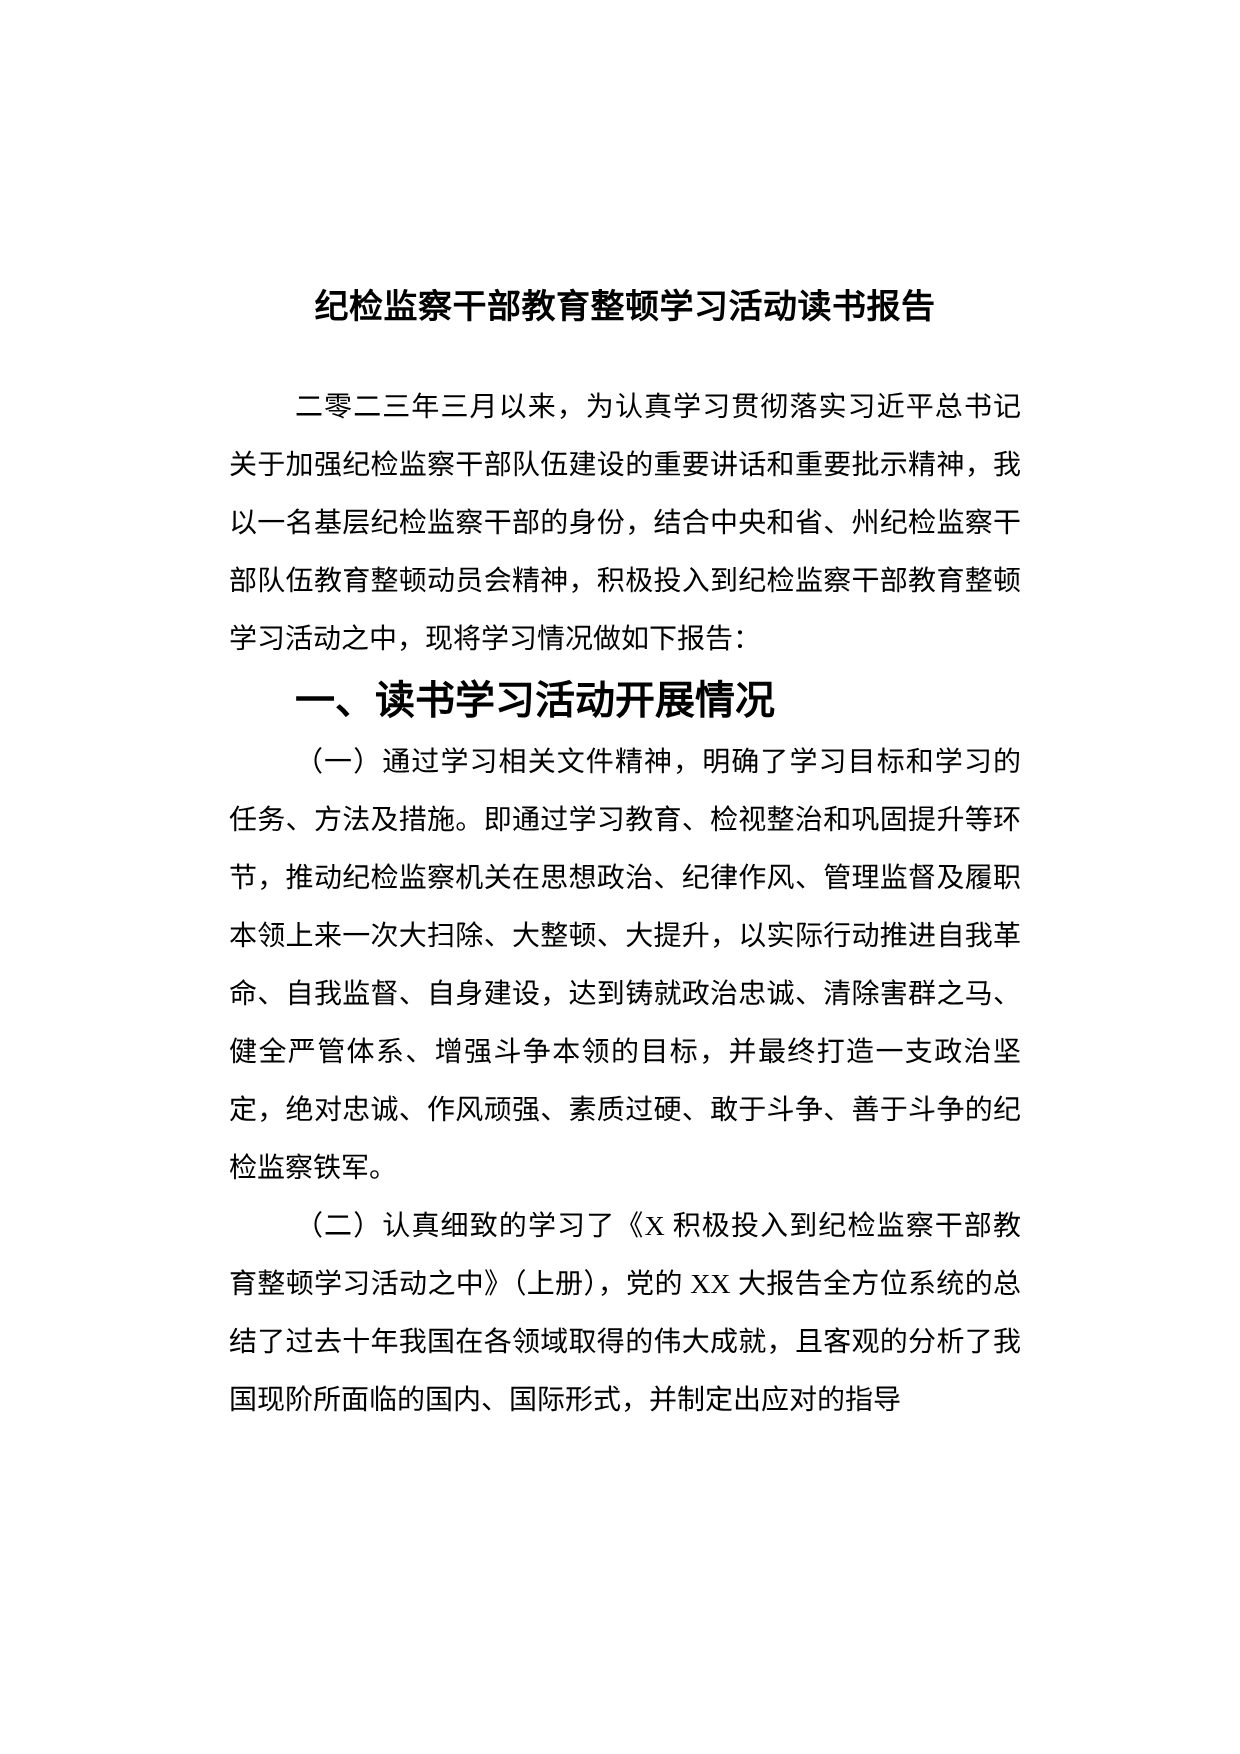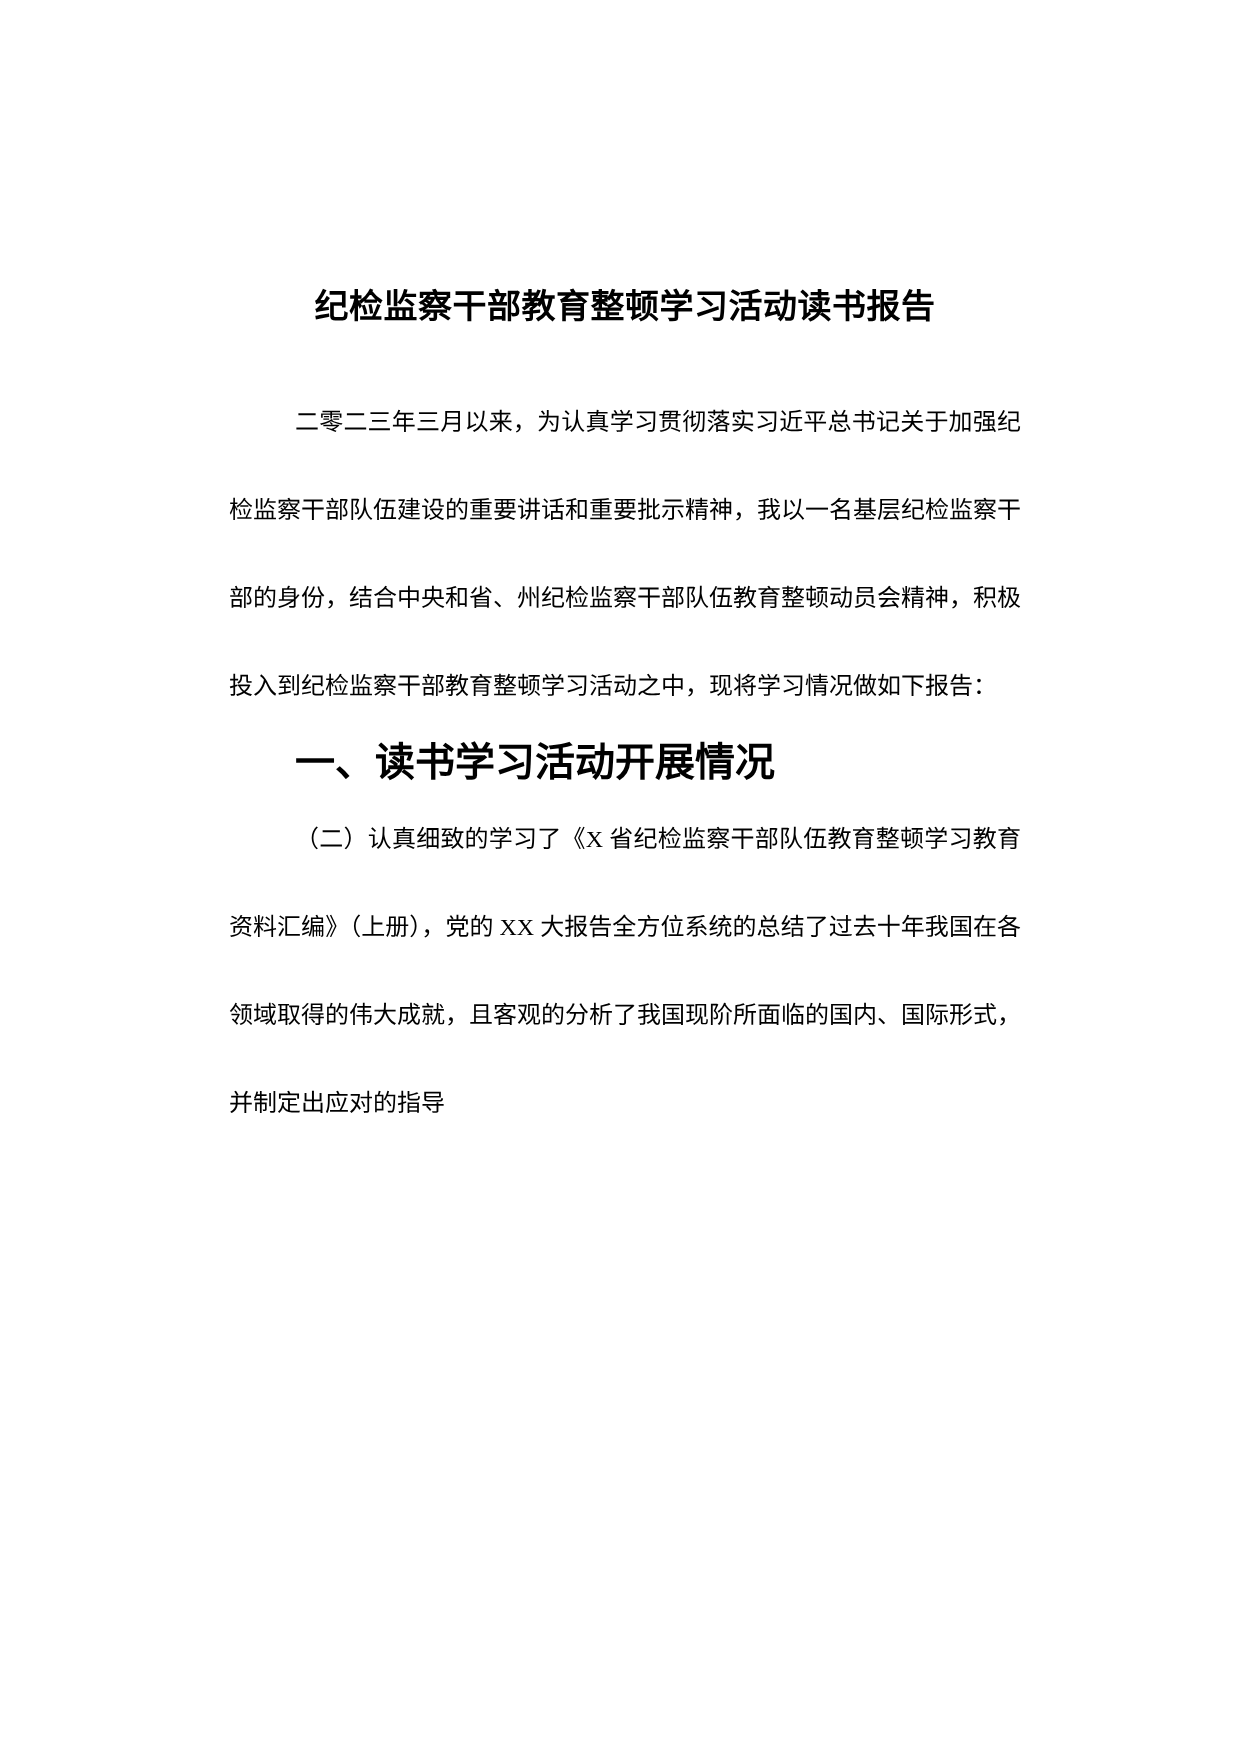--- a/index.html
+++ b/index.html
@@ -26,23 +26,23 @@
     font-weight: 700;
     line-height: 70px;
     text-align: center;
     letter-spacing: 0.5px;
   }
   .doc-body {
     margin-top: 36px;
   }
   .para {
     margin: 0;
-    font-size: 24px;
+    font-size: 28px;
     font-weight: 400;
-    line-height: 88px;
+    line-height: 58px;
     text-align: justify;
     text-justify: inter-character;
     text-indent: 66px;
     word-break: break-all;
   }
   .heading {
     margin: 0;
     font-size: 40px;
     font-weight: 700;
     line-height: 65px;
@@ -54,16 +54,17 @@
 <body>
 
 <div class="page">
   <h1 class="doc-title">纪检监察干部教育整顿学习活动读书报告</h1>
 
   <div class="doc-body">
     <p class="para">二零二三年三月以来，为认真学习贯彻落实习近平总书记关于加强纪检监察干部队伍建设的重要讲话和重要批示精神，我以一名基层纪检监察干部的身份，结合中央和省、州纪检监察干部队伍教育整顿动员会精神，积极投入到纪检监察干部教育整顿学习活动之中，现将学习情况做如下报告：</p>
 
     <h2 class="heading">一、读书学习活动开展情况</h2>
 
+    <p class="para">（一）通过学习相关文件精神，明确了学习目标和学习的任务、方法及措施。即通过学习教育、检视整治和巩固提升等环节，推动纪检监察机关在思想政治、纪律作风、管理监督及履职本领上来一次大扫除、大整顿、大提升，以实际行动推进自我革命、自我监督、自身建设，达到铸就政治忠诚、清除害群之马、健全严管体系、增强斗争本领的目标，并最终打造一支政治坚定，绝对忠诚、作风顽强、素质过硬、敢于斗争、善于斗争的纪检监察铁军。</p>
 
-    <p class="para">（二）认真细致的学习了《X 省纪检监察干部队伍教育整顿学习教育资料汇编》（上册），党的 XX 大报告全方位系统的总结了过去十年我国在各领域取得的伟大成就，且客观的分析了我国现阶所面临的国内、国际形式，并制定出应对的指导</p>
+    <p class="para">（二）认真细致的学习了《X 积极投入到纪检监察干部教育整顿学习活动之中》（上册），党的 XX 大报告全方位系统的总结了过去十年我国在各领域取得的伟大成就，且客观的分析了我国现阶所面临的国内、国际形式，并制定出应对的指导</p>
   </div>
 </div>
 
 </body></html>

